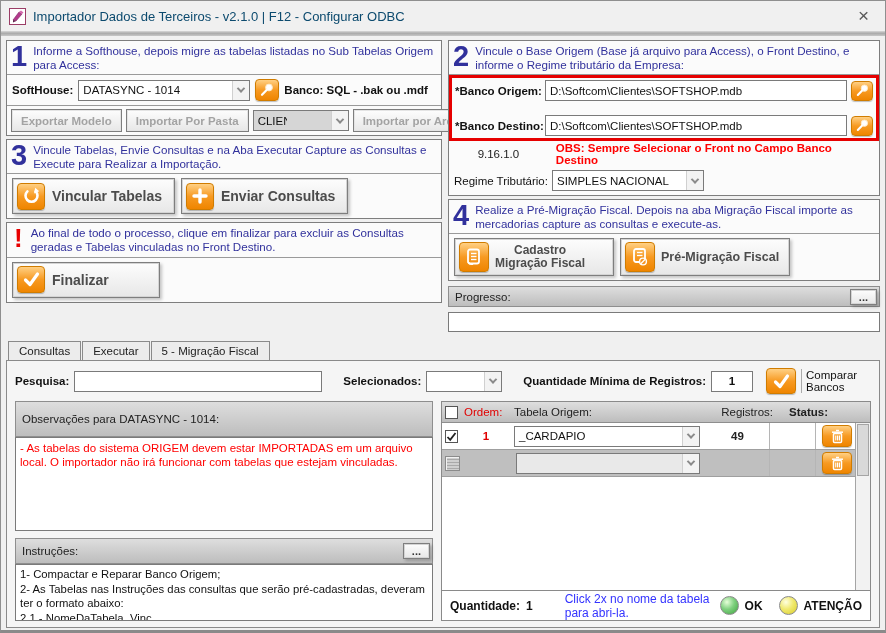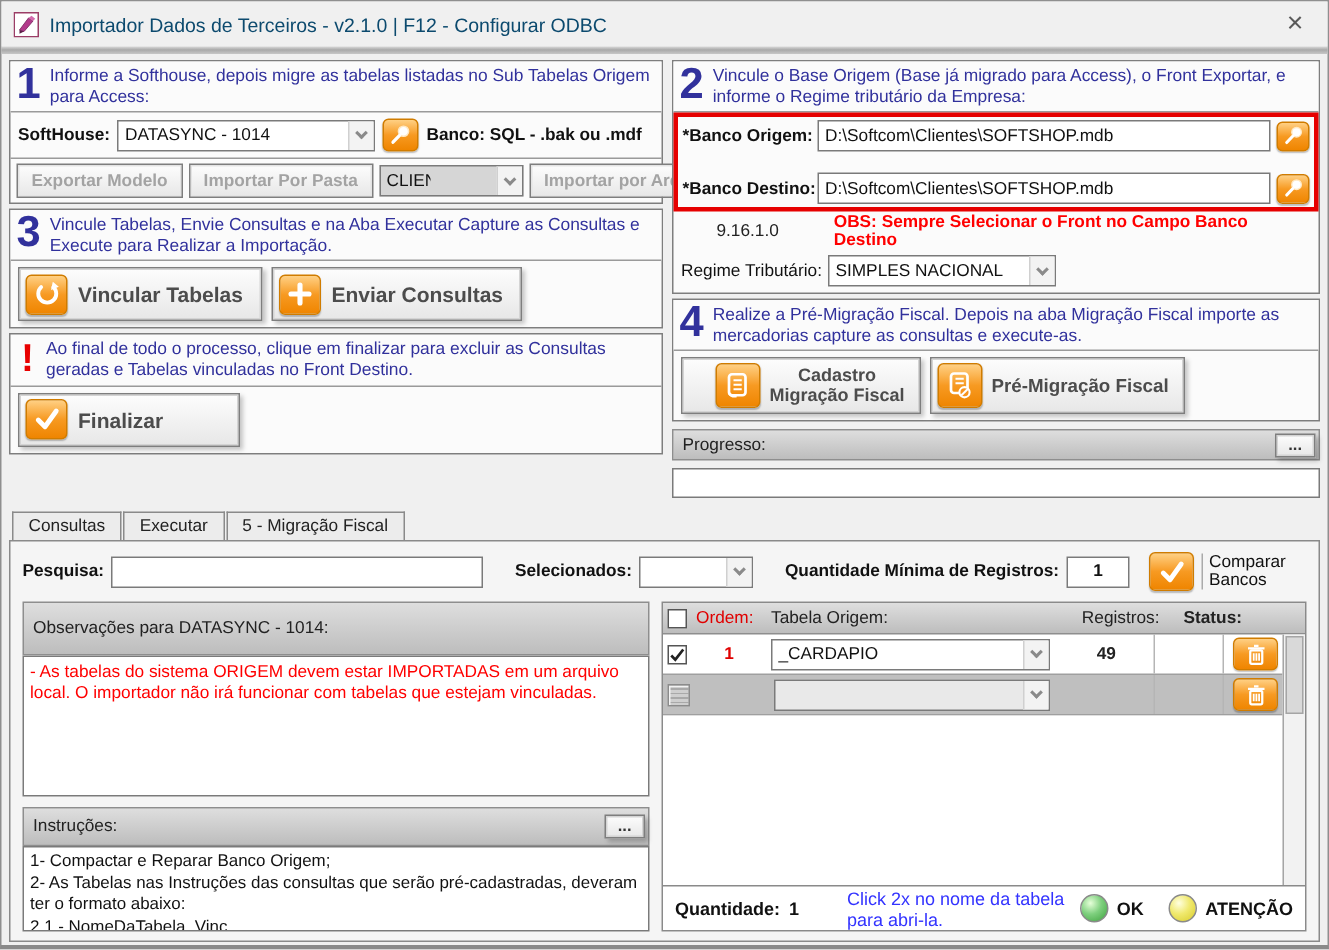--- a/index.html
+++ b/index.html
@@ -249,21 +249,21 @@
             </button>
           </div>
         </div>
       </div>
 
       <div class="col-right">
 
         <div class="groupbox">
           <div class="sec-header">
             <span class="sec-num">2</span>
-            <span class="sec-text">Vincule o Base Origem (Base já migrado para Access), o Front Exportar, e informe o Regime tributário da Empresa:</span>
+            <span class="sec-text">Vincule o Base Origem (Base já arquivo para Access), o Front Destino, e informe o Regime tributário da Empresa:</span>
           </div>
           <div class="redbox">
             <div class="field-row">
               <span class="bold-label flabel">*Banco Origem:</span>
               <input class="tinput" value="D:\Softcom\Clientes\SOFTSHOP.mdb" style="">
               <div class="oicon mini-oicon">
                 <svg width="15" height="15" viewBox="0 0 16 16">
                   <circle cx="10" cy="5.5" r="3.4" fill="#fff" stroke="#ffe9c4" stroke-width="1"></circle>
                   <line x1="7.4" y1="8.2" x2="3" y2="12.8" stroke="#fff" stroke-width="2.2" stroke-linecap="round"></line>
                 </svg>
@@ -294,21 +294,21 @@
             </div>
           </div>
         </div>
 
         <div class="groupbox">
           <div class="sec-header">
             <span class="sec-num">4</span>
             <span class="sec-text">Realize a Pré-Migração Fiscal. Depois na aba Migração Fiscal importe as mercadorias capture as consultas e execute-as.</span>
           </div>
           <div class="fiscal-row">
-            <button class="btn3d fiscalbtn" style="min-width:160px;justify-content:flex-end;">
+            <button class="btn3d fiscalbtn" style="min-width:160px;">
               <span class="oicon">
                 <svg width="20" height="20" viewBox="0 0 20 20">
                   <rect x="4" y="2.5" width="11" height="14" rx="2" fill="none" stroke="#fff" stroke-width="1.8"></rect>
                   <line x1="7" y1="6.5" x2="12.5" y2="6.5" stroke="#fff" stroke-width="1.4"></line>
                   <line x1="7" y1="9.5" x2="12.5" y2="9.5" stroke="#fff" stroke-width="1.4"></line>
                   <line x1="7" y1="12.5" x2="12.5" y2="12.5" stroke="#fff" stroke-width="1.4"></line>
                   <path d="M4 15 q 2 3 5 2" fill="none" stroke="#fff" stroke-width="1.6"></path>
                 </svg>
               </span>
               <span class="two-line">

